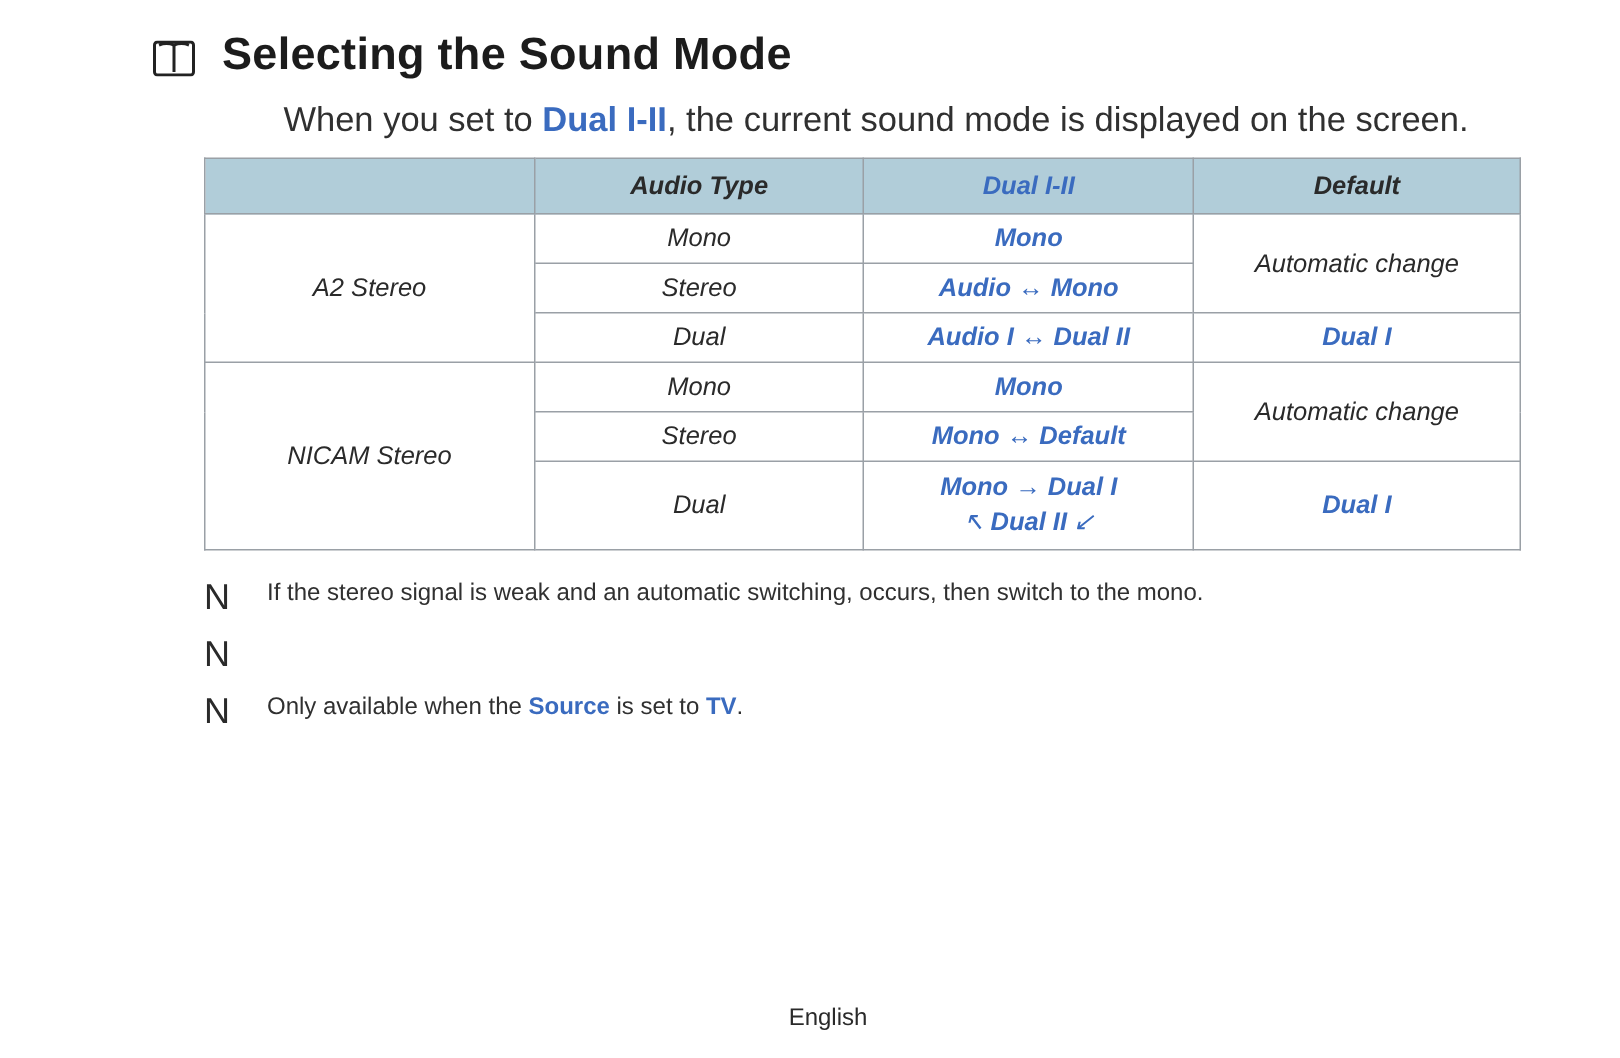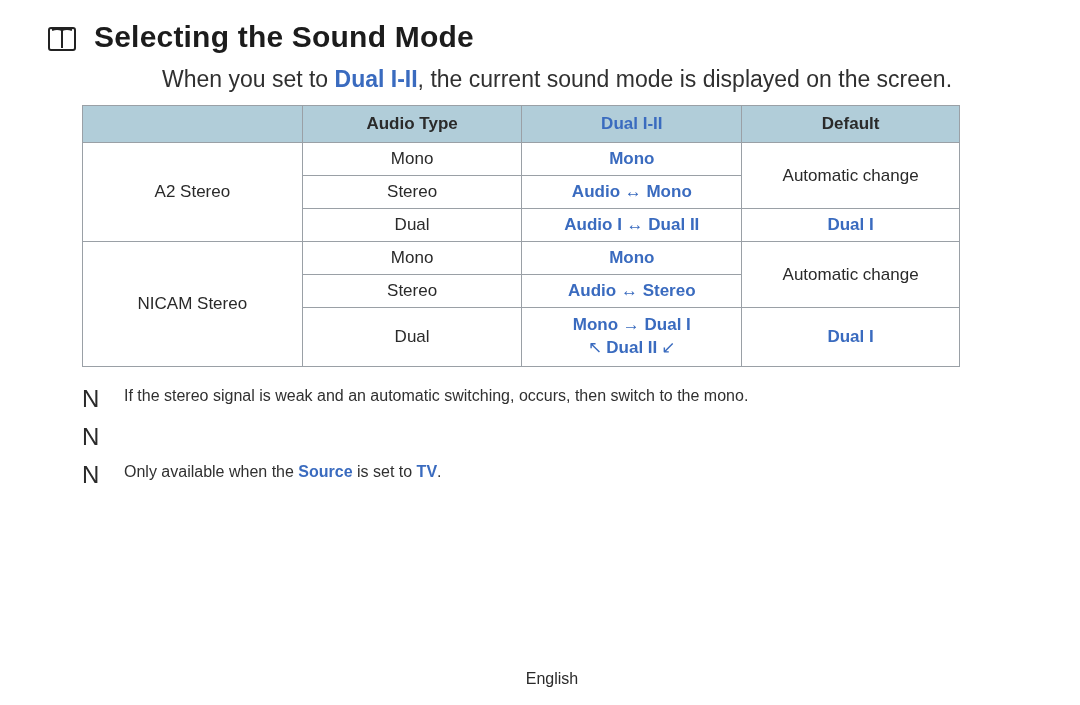--- a/index.html
+++ b/index.html
@@ -5,21 +5,21 @@
   html, body {
     margin: 0;
     padding: 0;
     width: 1080px;
     height: 705px;
     background: #ffffff;
     font-family: Arial, Helvetica, sans-serif;
     color: #222;
   }
   .page {
-    padding: 20px 48px 0 48px;
+    padding: 20px 48px 0 102px;
     box-sizing: border-box;
   }
   .title-row {
     display: flex;
     align-items: center;
     gap: 18px;
     margin-bottom: 10px;
   }
   .book-icon {
     width: 28px;
@@ -43,20 +43,21 @@
     text-align: center;
   }
   .blue { color: #3a6bbf; font-weight: 600; }
 
   
   table.sound {
     border-collapse: collapse;
     width: 878px;
     margin-left: 34px;
     font-size: 17px;
+    font-style: italic;
   }
   table.sound th, table.sound td {
     border: 1px solid #9aa0a6;
     text-align: center;
     vertical-align: middle;
     padding: 6px 8px;
     font-weight: 400;
     color: #2a2a2a;
   }
   table.sound th {
@@ -162,21 +163,21 @@
       </tr>
 
       <tr>
         <td rowspan="3">NICAM Stereo</td>
         <td>Mono</td>
         <td class="blue-cell">Mono</td>
         <td rowspan="2">Automatic change</td>
       </tr>
       <tr>
         <td>Stereo</td>
-        <td class="blue-cell">Audio ↔ Stereo</td>
+        <td class="blue-cell">Mono ↔ Default</td>
       </tr>
       <tr>
         <td>Dual</td>
         <td class="dual-cycle">
           <span>Mono → Dual I</span>
           <span class="cycle-line2">
             <span class="arrow-nw">↖</span><span>Dual II</span><span class="arrow-se">↙</span>
           </span>
         </td>
         <td class="blue-cell">Dual I</td>

